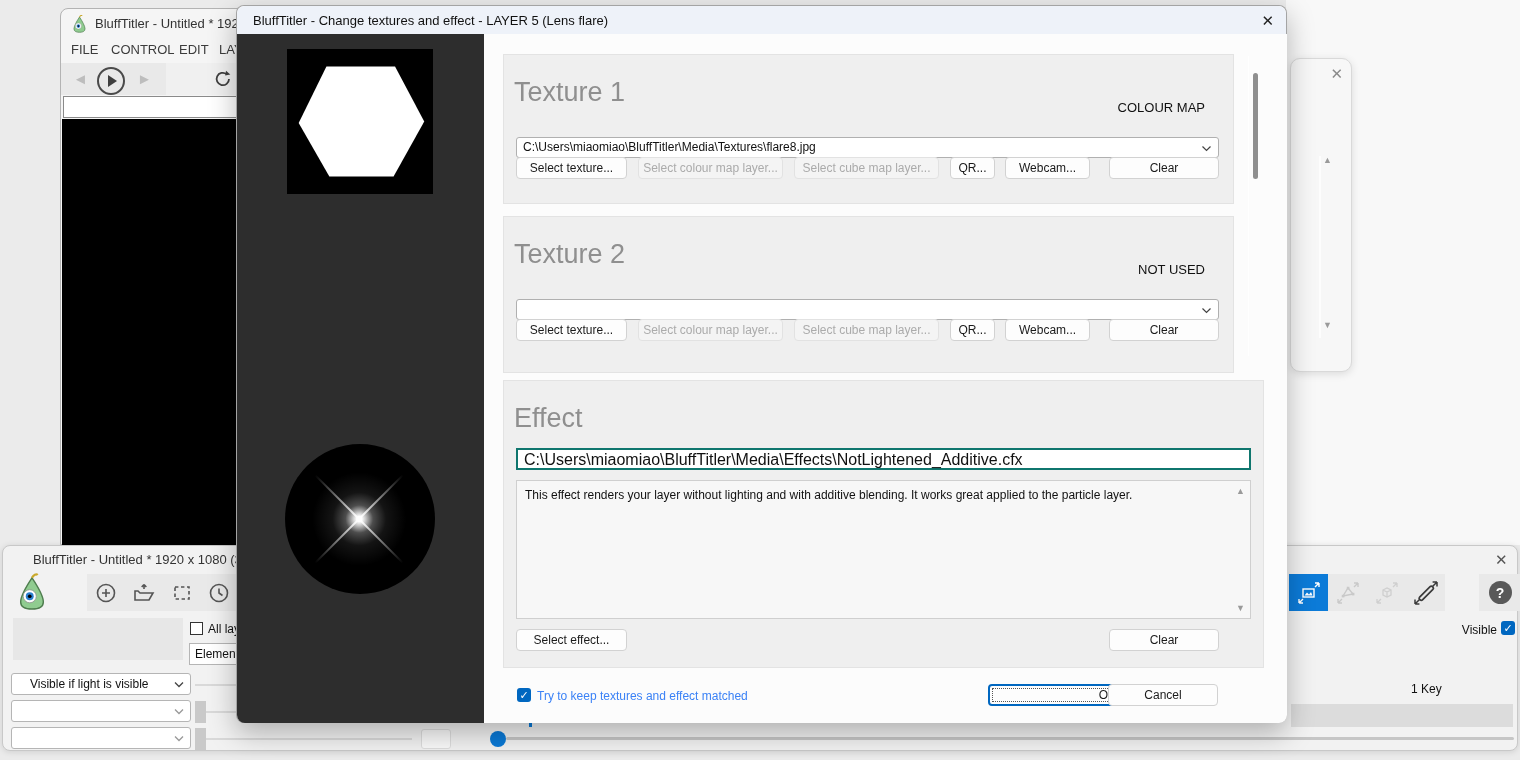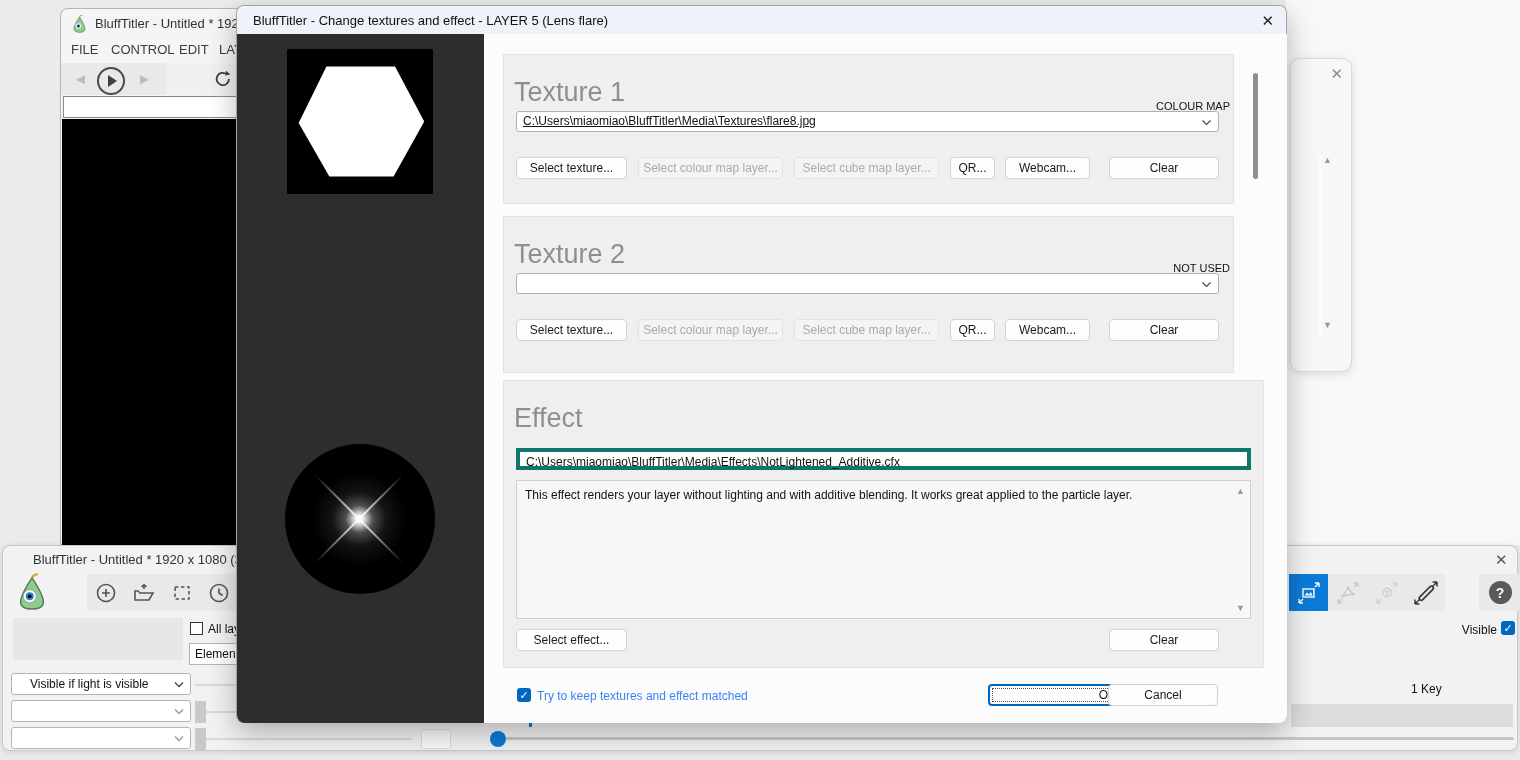--- a/index.html
+++ b/index.html
@@ -106,32 +106,32 @@
     background:linear-gradient(90deg, transparent, rgba(255,255,255,.9) 50%, transparent); }
   .ray1 { transform:rotate(45deg); } .ray2 { transform:rotate(-45deg); }
 
   .dlg-content { left:247px; top:28px; width:803px; height:689px; background:#fcfcfc;
     border-radius:0 0 8px 0; }
   .section { background:#efefef; border:1px solid #e3e3e3; }
   .sec-t1 { left:19px; top:20px; width:731px; height:150px; }
   .sec-t2 { left:19px; top:182px; width:731px; height:157px; }
   .sec-fx { left:19px; top:346px; width:761px; height:288px; }
   .sec-header { left:10px; top:22px; font-size:27px; font-weight:300; color:#8f8f8f; }
-  .sec-mode { right:3px; top:45px; font-size:11px; color:#111; }
+  .sec-mode { right:28px; top:45px; font-size:13px; color:#111; }
   .combo { left:12px; width:703px; height:21px; background:#fff; border:1px solid #b0b0b0;
     border-radius:3px; font-size:12px; color:#111; line-height:19px; padding-left:6px; white-space:nowrap; }
-  .combo-t { top:56px;text-decoration:underline; }
+  .combo-t { top:82px; }
   .btn { height:22px; background:#fdfdfd; border:1px solid #d2d2d2; border-radius:4px;
     font-size:12px; color:#1a1a1a; text-align:center; line-height:20px; white-space:nowrap; }
   .btn.disabled { background:#f4f4f4; color:#ababab; border-color:#e2e2e2; }
   .btn-row-t { top:102px; }
   .b1 { left:12px;  width:111px; } .b2 { left:134px; width:145px; } .b3 { left:290px; width:145px; }
   .b4 { left:446px; width:45px; }  .b5 { left:501px; width:85px; }  .b6 { left:605px; width:110px; }
-  .fx-path { left:12px; top:67px; width:735px; height:22px; background:#fff; border:4px solid #0f766e;
-    font-size:12px; color:#111; line-height:20px; padding-left:6px; white-space:nowrap; }
+  .fx-path { left:12px; top:67px; width:735px; height:22px; background:#fff; border:2px solid #0f766e;
+    font-size:16px; color:#111; line-height:20px; padding-left:6px; white-space:nowrap; }
   .fx-desc { left:12px; top:99px; width:735px; height:139px; background:#f7f7f7; border:1px solid #cfcfcf; }
   .fx-desc-text { position:absolute; left:8px; top:7px; right:24px; font-size:12px; color:#111; }
   .fx-desc-up { position:absolute; right:5px; top:5px; font-size:9px; color:#9a9a9a; }
   .fx-desc-down { position:absolute; right:5px; bottom:5px; font-size:9px; color:#9a9a9a; }
   .fx-select { left:12px; top:248px; width:111px; }
   .fx-clear { left:605px; top:248px; width:110px; }
   .dlg-scroll-track { left:764px; top:22px; width:1px; height:300px; background:#fff; }
   .dlg-scroll-thumb { left:769px; top:39px; width:5px; height:106px; background:#8f8f8f; border-radius:3px; }
   .ftr-cb { left:33px; top:654px; }
   .ftr-label { left:53px; top:655px; font-size:12px; color:#3b82f6; white-space:nowrap; }

